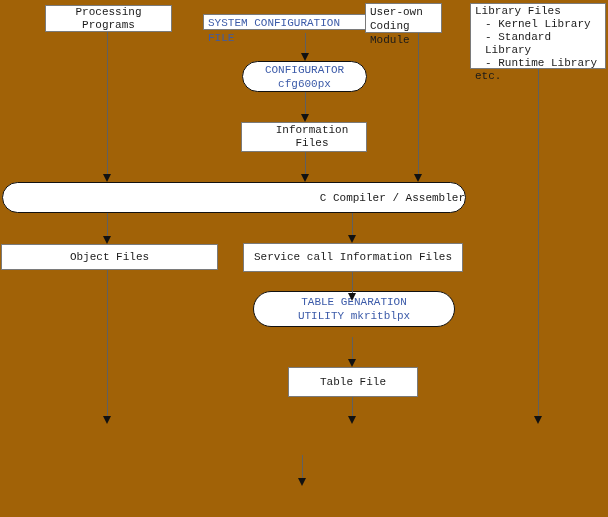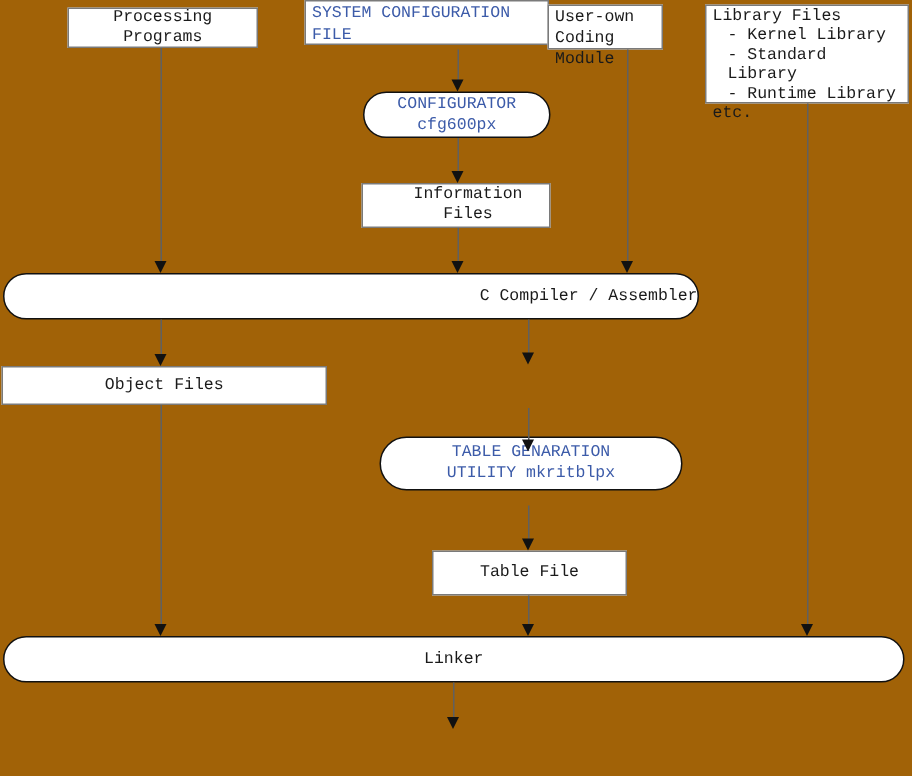--- a/index.html
+++ b/index.html
@@ -77,21 +77,21 @@
 </style>
 </head>
 <body>
 
 <div id="canvas">
 
   <div class="box" style="left:45px; top:5px; width:127px; height:27px;">
     <span>Processing Programs</span>
   </div>
 
-  <div class="box left-align two-line blue" style="left:203px; top:0; width:163px; height:30px;">
+  <div class="box left-align two-line blue" style="left:203px; top:14px; width:163px; height:16px;">
     <span>SYSTEM CONFIGURATION</span>
     <span>FILE</span>
   </div>
 
   <div class="box left-align" style="left:365px; top:3px; width:77px; height:30px; line-height:14px;">
     <span>User-own</span>
     <span>Coding Module</span>
   </div>
 
   <div class="box left-align" style="left:470px; top:3px; width:136px; height:66px; line-height:13px;">
@@ -112,33 +112,33 @@
   </div>
 
   <div class="stadium" style="left:2px; top:182px; width:464px; height:31px;align-items:flex-end;">
     <span>C Compiler / Assembler</span>
   </div>
 
   <div class="box" style="left:1px; top:244px; width:217px; height:26px;">
     <span>Object Files</span>
   </div>
 
+  <div class="box" style="left:243px; top:243px; width:220px; height:29px;">
+    <span>Service call Information Files</span>
+  </div>
 
   <div class="stadium blue" style="left:253px; top:291px; width:202px; height:36px;">
     <span>TABLE GENARATION</span>
     <span>UTILITY mkritblpx</span>
   </div>
 
   <div class="box" style="left:288px; top:367px; width:130px; height:30px;">
     <span>Table File</span>
   </div>
 
-  <div class="stadium" style="left:2px; top:424px; width:601px; height:31px;">
-    <span>Linker</span>
-  </div>
 
 
   <div class="varrow" style="left:103px; top:32px;  height:150px;"></div>
   <div class="varrow" style="left:301px; top:33px;  height:28px;"></div>
   <div class="varrow" style="left:301px; top:92px;  height:30px;"></div>
   <div class="varrow" style="left:301px; top:152px; height:30px;"></div>
   <div class="varrow" style="left:414px; top:33px;  height:149px;"></div>
   <div class="varrow" style="left:534px; top:69px;  height:355px;"></div>
   <div class="varrow" style="left:103px; top:213px; height:31px;"></div>
   <div class="varrow" style="left:348px; top:213px; height:30px;"></div>

